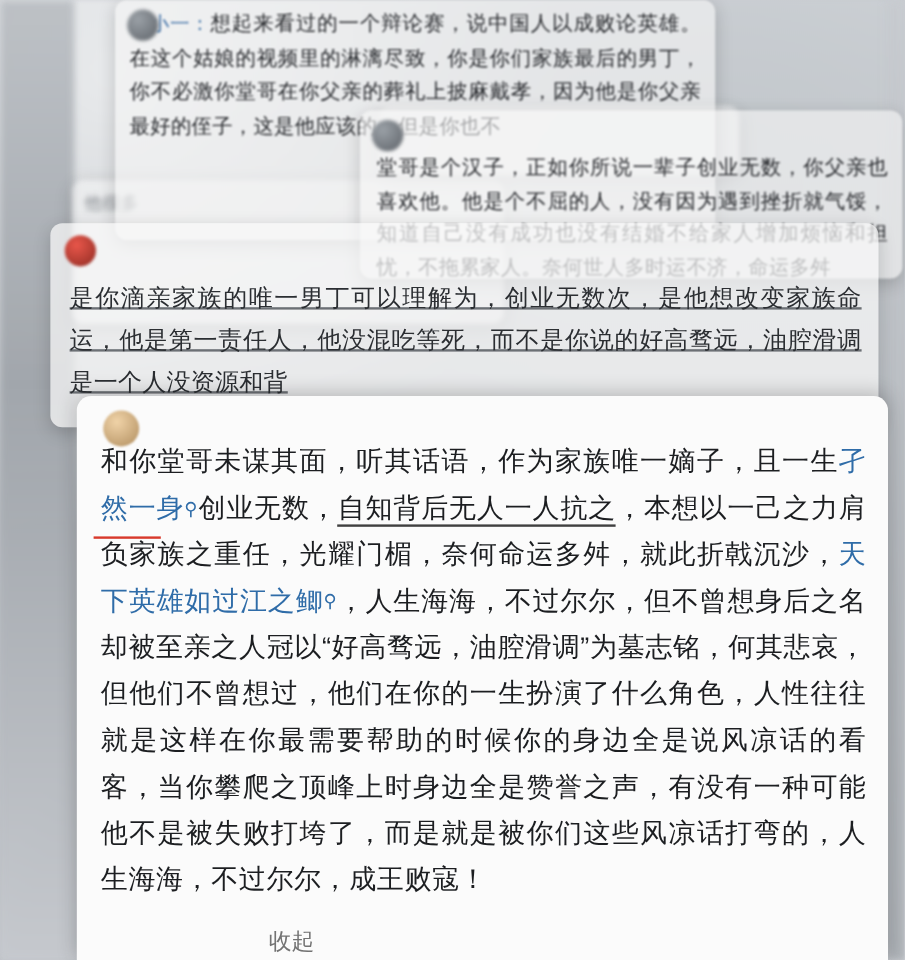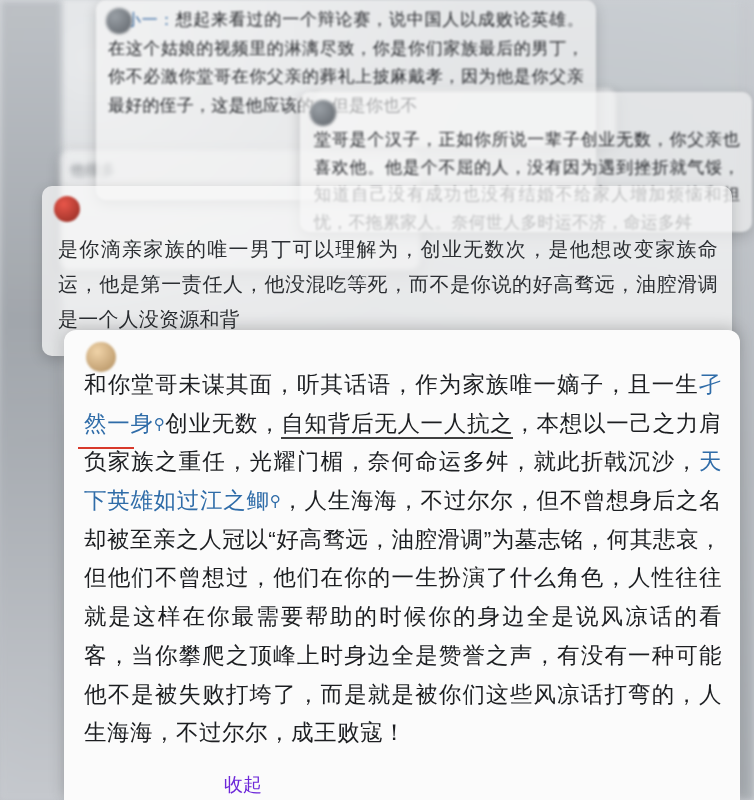--- a/index.html
+++ b/index.html
@@ -32,20 +32,21 @@
     background: rgba(250, 250, 250, 0.93);
     border-radius: 10px;
     box-shadow: 0 4px 14px rgba(0,0,0,0.18);
     box-sizing: border-box;
     overflow: hidden;
   }
   .card.ghost {
     background: rgba(248,248,248,0.72);
     color: #6c7075;
     filter: blur(0.6px);
+    text-decoration: underline;
   }
   .card.ghost2 {
     background: rgba(246,246,246,0.62);
     color: #74787d;
     filter: blur(1.1px);
   }
   .card.ghost3 {
     background: rgba(244,244,244,0.55);
     color: #7c8085;
     filter: blur(1.6px);
@@ -111,21 +112,21 @@
     top: 447px;
     width: 56px;
     height: 2px;
     background: #d8392b;
   }
   .collapse {
     position: absolute;
     left: 160px;
     bottom: 2px;
     font-size: 19px;
-    color: #6d28d9;
+    color: #737373;
   }
   
   #card-2 {
     left: 42px;
     top: 186px;
     width: 690px;
     height: 170px;
   }
   #card-2 .card-body {
     padding: 46px 14px 8px 16px;

